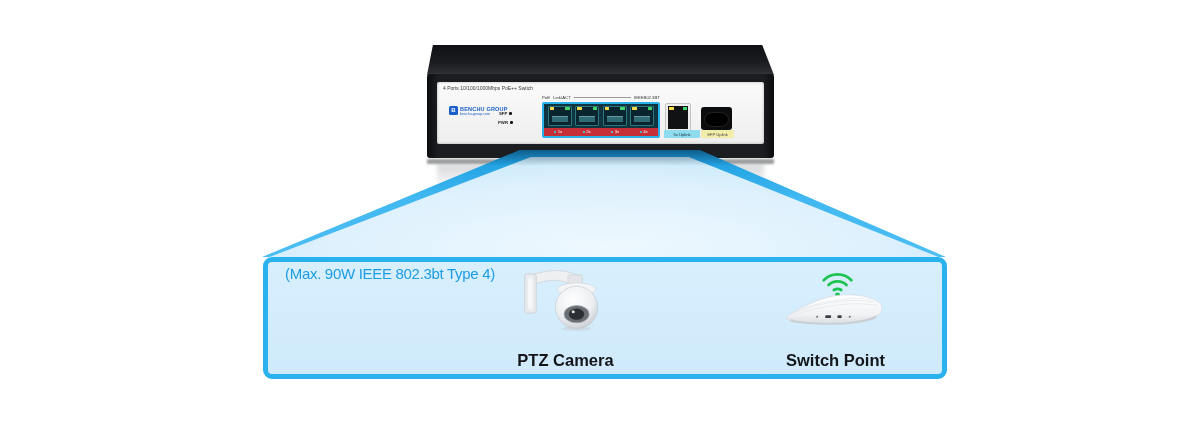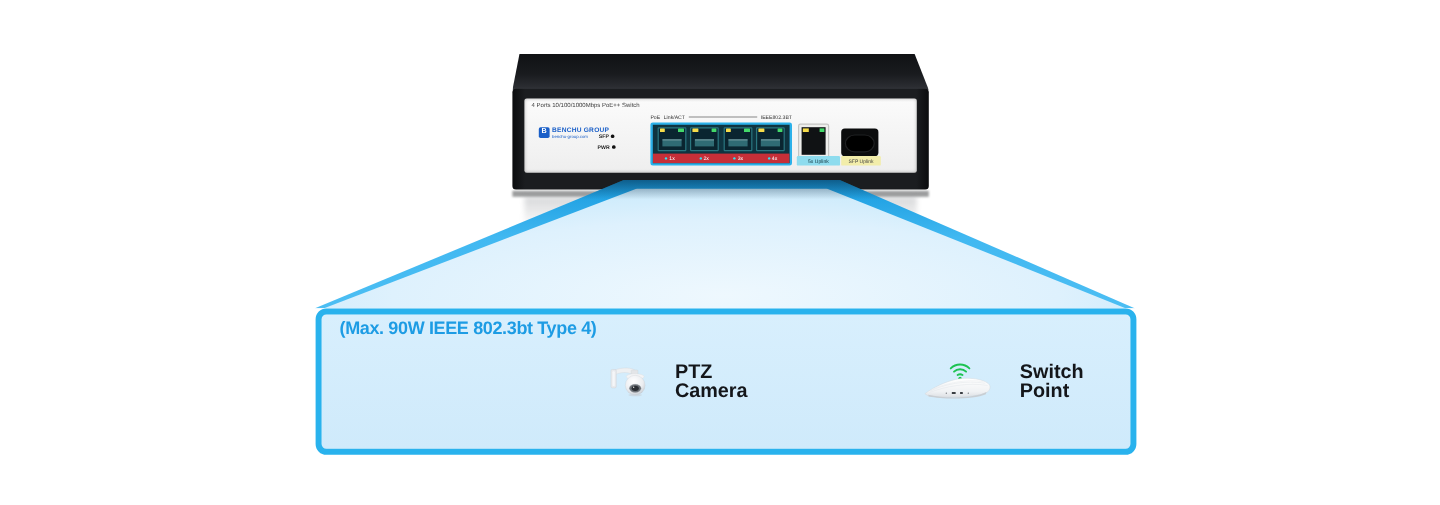--- a/index.html
+++ b/index.html
@@ -81,23 +81,23 @@
   #funnel-shadow{clip-path:polygon(37.7% 0,64% 0,100% 100%,0 100%);
     background:linear-gradient(180deg,rgba(8,34,58,.5) 0%,rgba(8,34,58,0) 15%);}
 
   
   #callout{left:263px;top:257px;width:684px;height:122px;box-sizing:border-box;
     border:5px solid #29b2ed;border-radius:9px;
     background:linear-gradient(180deg,#d8effd,#cfeafb);}
   #title-wrap{left:8px;top:2px;width:228px;text-align:center;}
   #poe-title{font-size:58px;font-weight:bold;color:#2aa8e8;letter-spacing:-1px;
     line-height:1.12;}
-  #poe-subtitle{font-size:15px;font-weight:bold;color:#1d9ce4;letter-spacing:-.3px;
+  #poe-subtitle{font-size:15px;font-weight:normal;color:#1d9ce4;letter-spacing:-.3px;
     margin-top:1px;}
-  .device{top:6px;height:100px;display:flex;align-items:center;
+  .device{top:6px;height:100px;display:flex;flex-direction:column;align-items:center;
     justify-content:flex-end;gap:20px;}
   #device-ptz{left:240px;width:115px;}
   #device-led{left:370px;width:115px;}
   #device-ap{left:500px;width:135px;}
   .device-label{font-size:16.5px;font-weight:bold;color:#14161a;line-height:1;}
 </style>
 </head>
 <body>
 
 <div id="stage">

